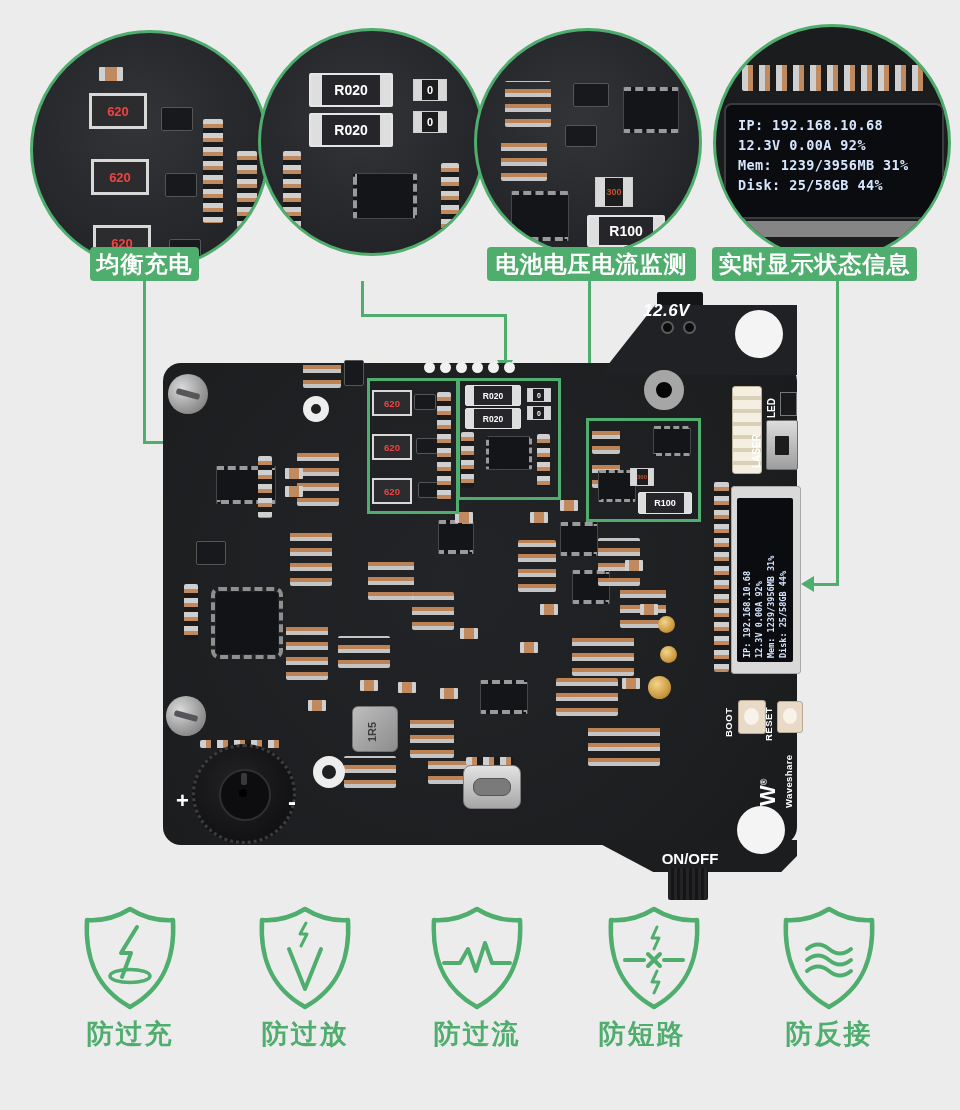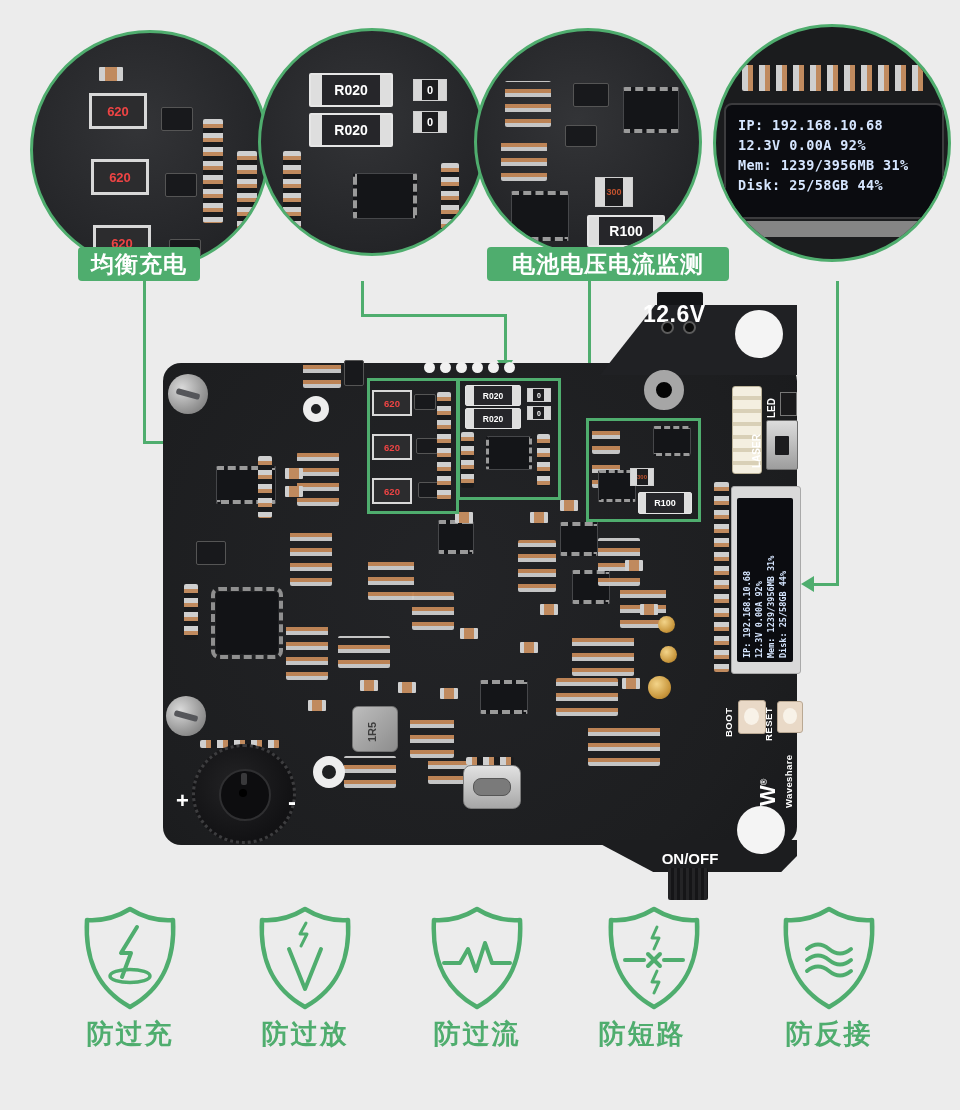--- a/index.html
+++ b/index.html
@@ -110,22 +110,23 @@
       <div class="oledtxt abs" style="left:12px;top:10px;font-size:13.5px;line-height:20px;letter-spacing:.4px;">
         <div>IP: 192.168.10.68</div>
         <div>12.3V  0.00A  92%</div>
         <div>Mem: 1239/3956MB 31%</div>
         <div>Disk: 25/58GB 44%</div>
       </div>
     </div>
     <div class="abs" style="left:24px;top:194px;width:186px;height:16px;background:#858585;border-radius:2px;"></div>
   </div>
 
-  <div class="callout" style="left:78px;width:122px;">均衡充电</div>
-  <div class="callout" style="left:487px;width:242px;">电池电压电流监测</div>
+  <div class="callout" style="left:90px;width:109px;">均衡充电</div>
+  <div class="callout" style="left:487px;width:209px;">电池电压电流监测</div>
+  <div class="callout" style="left:712px;width:205px;">实时显示状态信息</div>
 
   <div class="seg" style="left:143px;top:281px;width:3px;height:162px;"></div>
   <div class="seg" style="left:143px;top:441px;width:212px;height:3px;"></div>
   <div class="arr-r" style="left:354px;top:434px;"></div>
 
   <div class="seg" style="left:361px;top:281px;width:3px;height:36px;"></div>
   <div class="seg" style="left:361px;top:314px;width:146px;height:3px;"></div>
   <div class="seg" style="left:504px;top:314px;width:3px;height:48px;"></div>
   <div class="arr-d" style="left:497px;top:360px;"></div>
 
@@ -187,21 +188,21 @@
       <div class="smd" style="left: 360px; top: 680px; width: 18px; height: 11px;"></div>
       <div class="smd" style="left: 398px; top: 682px; width: 18px; height: 11px;"></div>
       <div class="smd" style="left: 622px; top: 678px; width: 18px; height: 11px;"></div>
       <div class="smd" style="left: 440px; top: 688px; width: 18px; height: 11px;"></div>
       <div class="smd" style="left: 308px; top: 700px; width: 18px; height: 11px;"></div>
       <div class="smd" style="left: 420px; top: 440px; width: 18px; height: 11px;"></div>
       <div class="smd" style="left: 560px; top: 500px; width: 18px; height: 11px;"></div>
       <div class="striph" style="left: 200px; top: 740px; width: 80px; height: 8px;"></div>
     </div>
 
-  <div class="boardtxt" style="left:643px;top:301px;font-size:23px;letter-spacing:.5px;">12.6V</div>
+  <div class="boardtxt" style="left:643px;top:301px;font-size:17px;letter-spacing:.5px;font-style:italic;">12.6V</div>
   <div class="abs" style="left:661px;top:321px;width:9px;height:9px;border-radius:50%;background:#0c0c0c;border:2px solid #5c5c5c;"></div>
   <div class="abs" style="left:683px;top:321px;width:9px;height:9px;border-radius:50%;background:#0c0c0c;border:2px solid #5c5c5c;"></div>
 
   <div class="wdot" style="left:735px;top:310px;width:48px;height:48px;background:#f4f4f4;"></div>
   <div class="wdot" style="left:737px;top:806px;width:48px;height:48px;background:#f4f4f4;"></div>
   <div class="screw" style="left:168px;top:374px;width:40px;height:40px;">
       <div class="screwslot" style="left:8px;top:17px;width:24px;height:6px;"></div>
     </div>
   <div class="screw" style="left:166px;top:696px;width:40px;height:40px;">
       <div class="screwslot" style="left:8px;top:17px;width:24px;height:6px;"></div>

